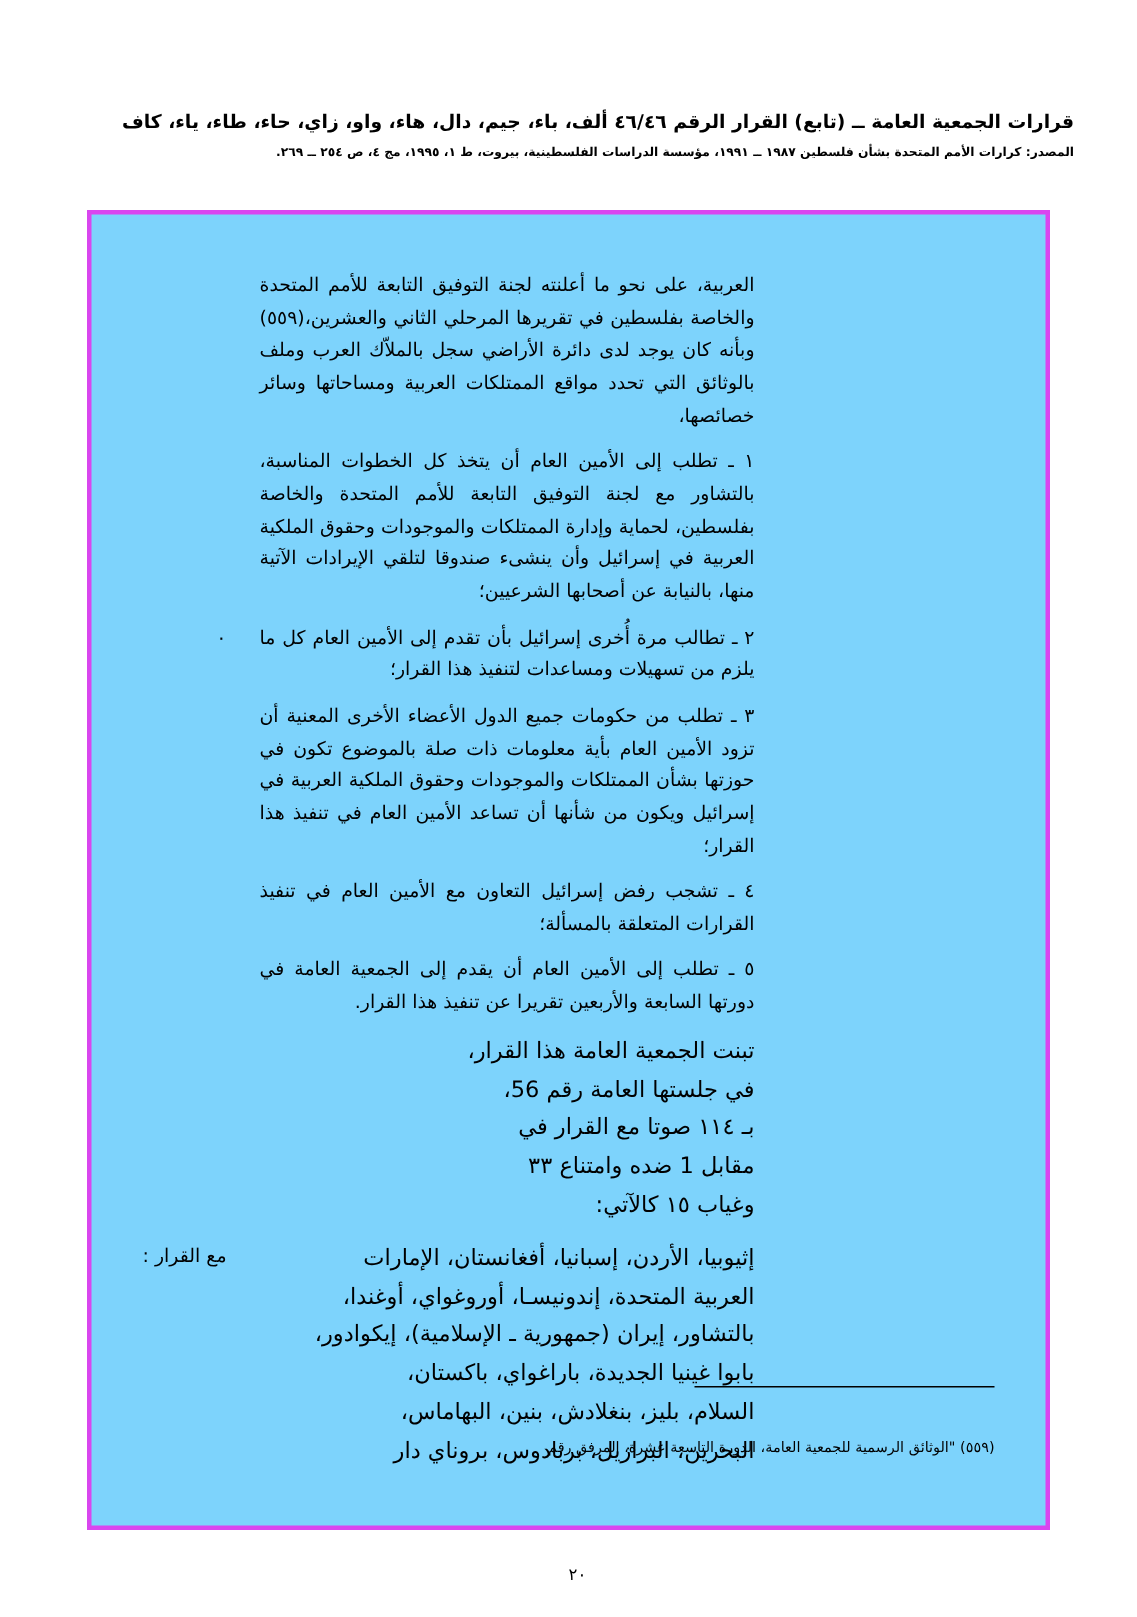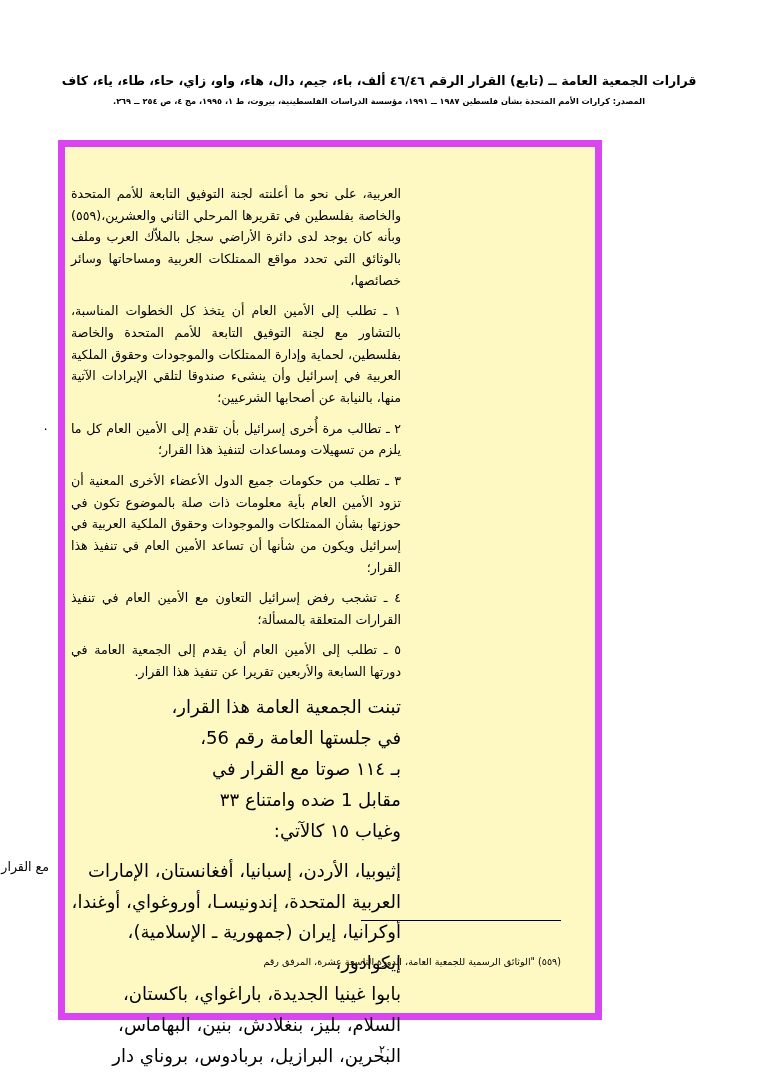--- a/index.html
+++ b/index.html
@@ -18,21 +18,20 @@
     position: absolute;
     inset: 0;
     background: #ffffff;
   }
   
   .header {
     position: absolute;
     top: 72px;
     left: 42px;
     right: 42px;
-    text-align: center;
   }
   .header-title {
     font-size: 12.5px;
     font-weight: bold;
     line-height: 1.5;
     letter-spacing: 0px;
     color: #000;
     white-space: nowrap;
   }
   .header-source {
@@ -41,25 +40,25 @@
     font-weight: bold;
     line-height: 1.4;
     color: #000;
     white-space: nowrap;
   }
   
   .frame {
     position: absolute;
     top: 140px;
     left: 58px;
-    width: 544px;
+    width: 642px;
     height: 880px;
-    border: 7px solid #d946ef;
+    border: 3px solid #d946ef;
     box-sizing: border-box;
-    background: #fef9c3;
+    background: #7dd3fc;
   }
   .frame-inner {
     position: absolute;
     inset: 0;
     padding: 36px 34px 10px 34px;
     box-sizing: border-box;
   }
   
   .col {
     width: 330px;
@@ -69,21 +68,21 @@
     direction: rtl;
   }
   p.para {
     margin: 0 0 9px 0;
     font-size: 12.6px;
     line-height: 1.72;
     color: #000;
   }
   p.vote {
     margin: 0;
-    font-size: 18px;
+    font-size: 15px;
     line-height: 1.72;
     text-align: right;
     text-align-last: right;
   }
   .gap {
     height: 9px;
   }
   .with-list {
     position: relative;
   }
@@ -159,21 +158,21 @@
         <p class="vote">بـ ١١٤ صوتا مع القرار في</p>
         <p class="vote">مقابل 1 ضده وامتناع ٣٣</p>
         <p class="vote">وغياب ١٥ كالآتي:</p>
 
         <div class="gap"></div>
 
         <div class="with-list">
           <span class="list-label">مع القرار :</span>
           <p class="vote">إثيوبيا، الأردن، إسبانيا، أفغانستان، الإمارات</p>
           <p class="vote">العربية المتحدة، إندونيسـا، أوروغواي، أوغندا،</p>
-          <p class="vote">أوكرانيا، إيران (جمهورية ـ الإسلامية)، إيكوادور،</p>
+          <p class="vote">بالتشاور، إيران (جمهورية ـ الإسلامية)، إيكوادور،</p>
           <p class="vote">بابوا غينيا الجديدة، باراغواي، باكستان،</p>
           <p class="vote">السلام، بليز، بنغلادش، بنين، البهاماس،</p>
           <p class="vote">البحرين، البرازيل، بربادوس، بروناي دار</p>
         </div>
 
       </div>
 
       <div class="footnote-rule"></div>
       <div class="footnote">
         <div>(٥٥٩) "الوثائق الرسمية للجمعية العامة، الدورة التاسعة عشرة، المرفق رقم</div>

